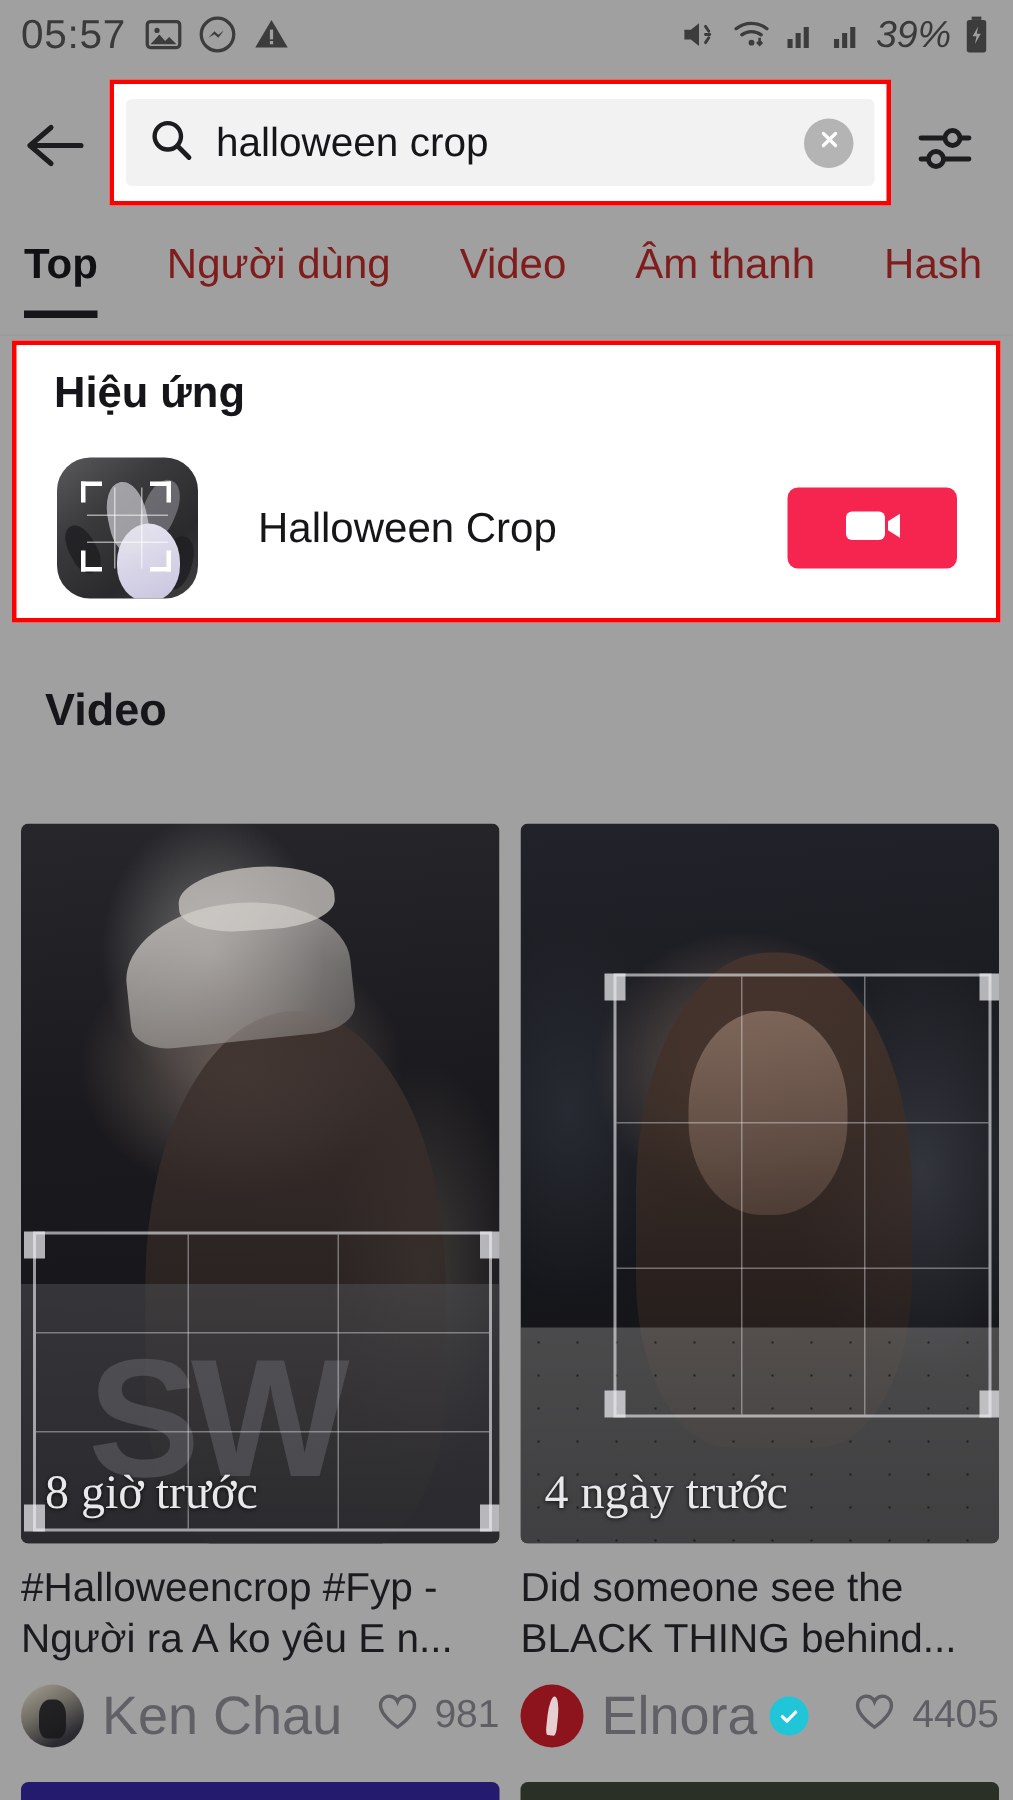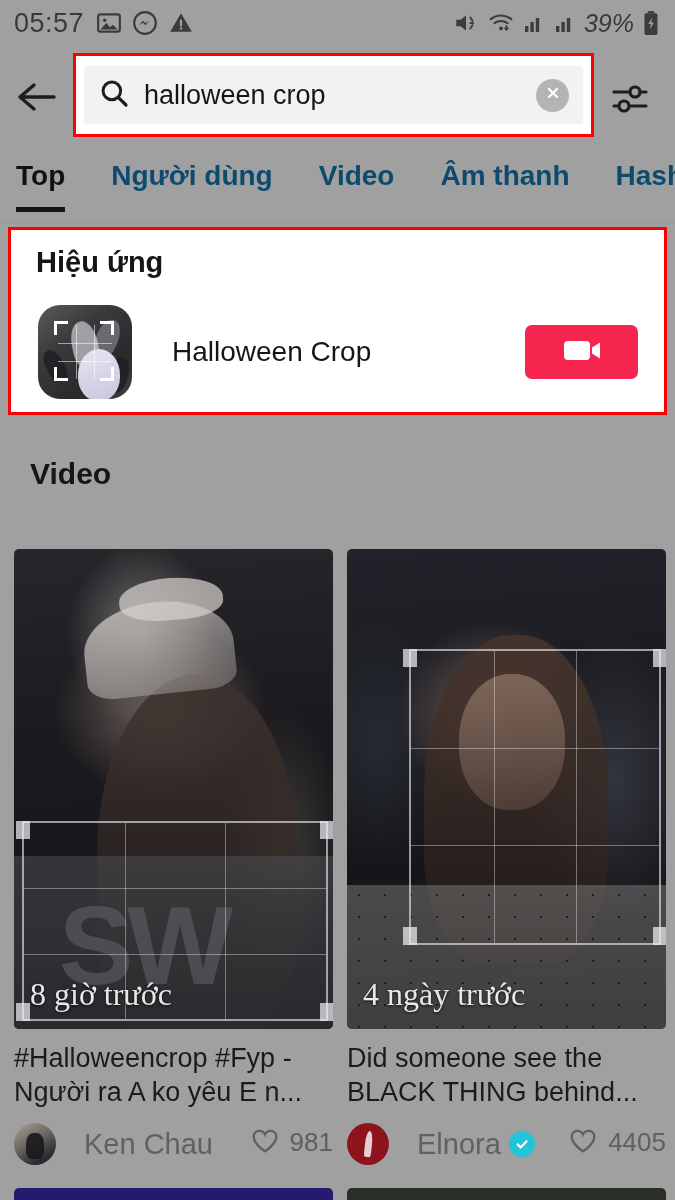--- a/index.html
+++ b/index.html
@@ -80,26 +80,25 @@
   .tabs {
     position: absolute; top: 152px; left: 0;
     width: 675px; height: 72px;
     display: flex; align-items: flex-start;
     padding-left: 16px;
     overflow: hidden;
   }
   .tab {
     position: relative;
     font-size: 28px;
-    color: #0c4a6e;
+    color: #7f1d1d;
     white-space: nowrap;
     padding: 8px 0 0 0;
     margin-right: 46px;
     height: 72px;
-    font-weight: bold;
   }
   .tab.active { color: #111114; font-weight: bold; }
   .tab.active::after {
     content: ""; position: absolute;
     left: 0; bottom: 12px;
     width: 100%; height: 5px;
     background: #15151a;
   }
   .tabs-divider {
     position: absolute; top: 223px; left: 0;
@@ -303,22 +302,22 @@
   }
   .av-eln { background: #8d141d; }
   .av-eln::after {
     content: ""; position: absolute; left: 18px; top: 8px;
     width: 7px; height: 26px;
     background: rgba(245,240,240,0.85);
     border-radius: 50% 50% 20% 20%;
     transform: rotate(6deg);
   }
   .uname {
-    margin-left: 28px;
-    font-size: 29px; color: #606066;
+    margin-left: 12px;
+    font-size: 36px; color: #606066;
     white-space: nowrap; overflow: hidden;
   }
   .verified {
     margin-left: 8px; flex: none;
     width: 26px; height: 26px; border-radius: 50%;
     background: #20c5d8;
     display: flex; align-items: center; justify-content: center;
   }
   .likes {
     margin-left: auto;

